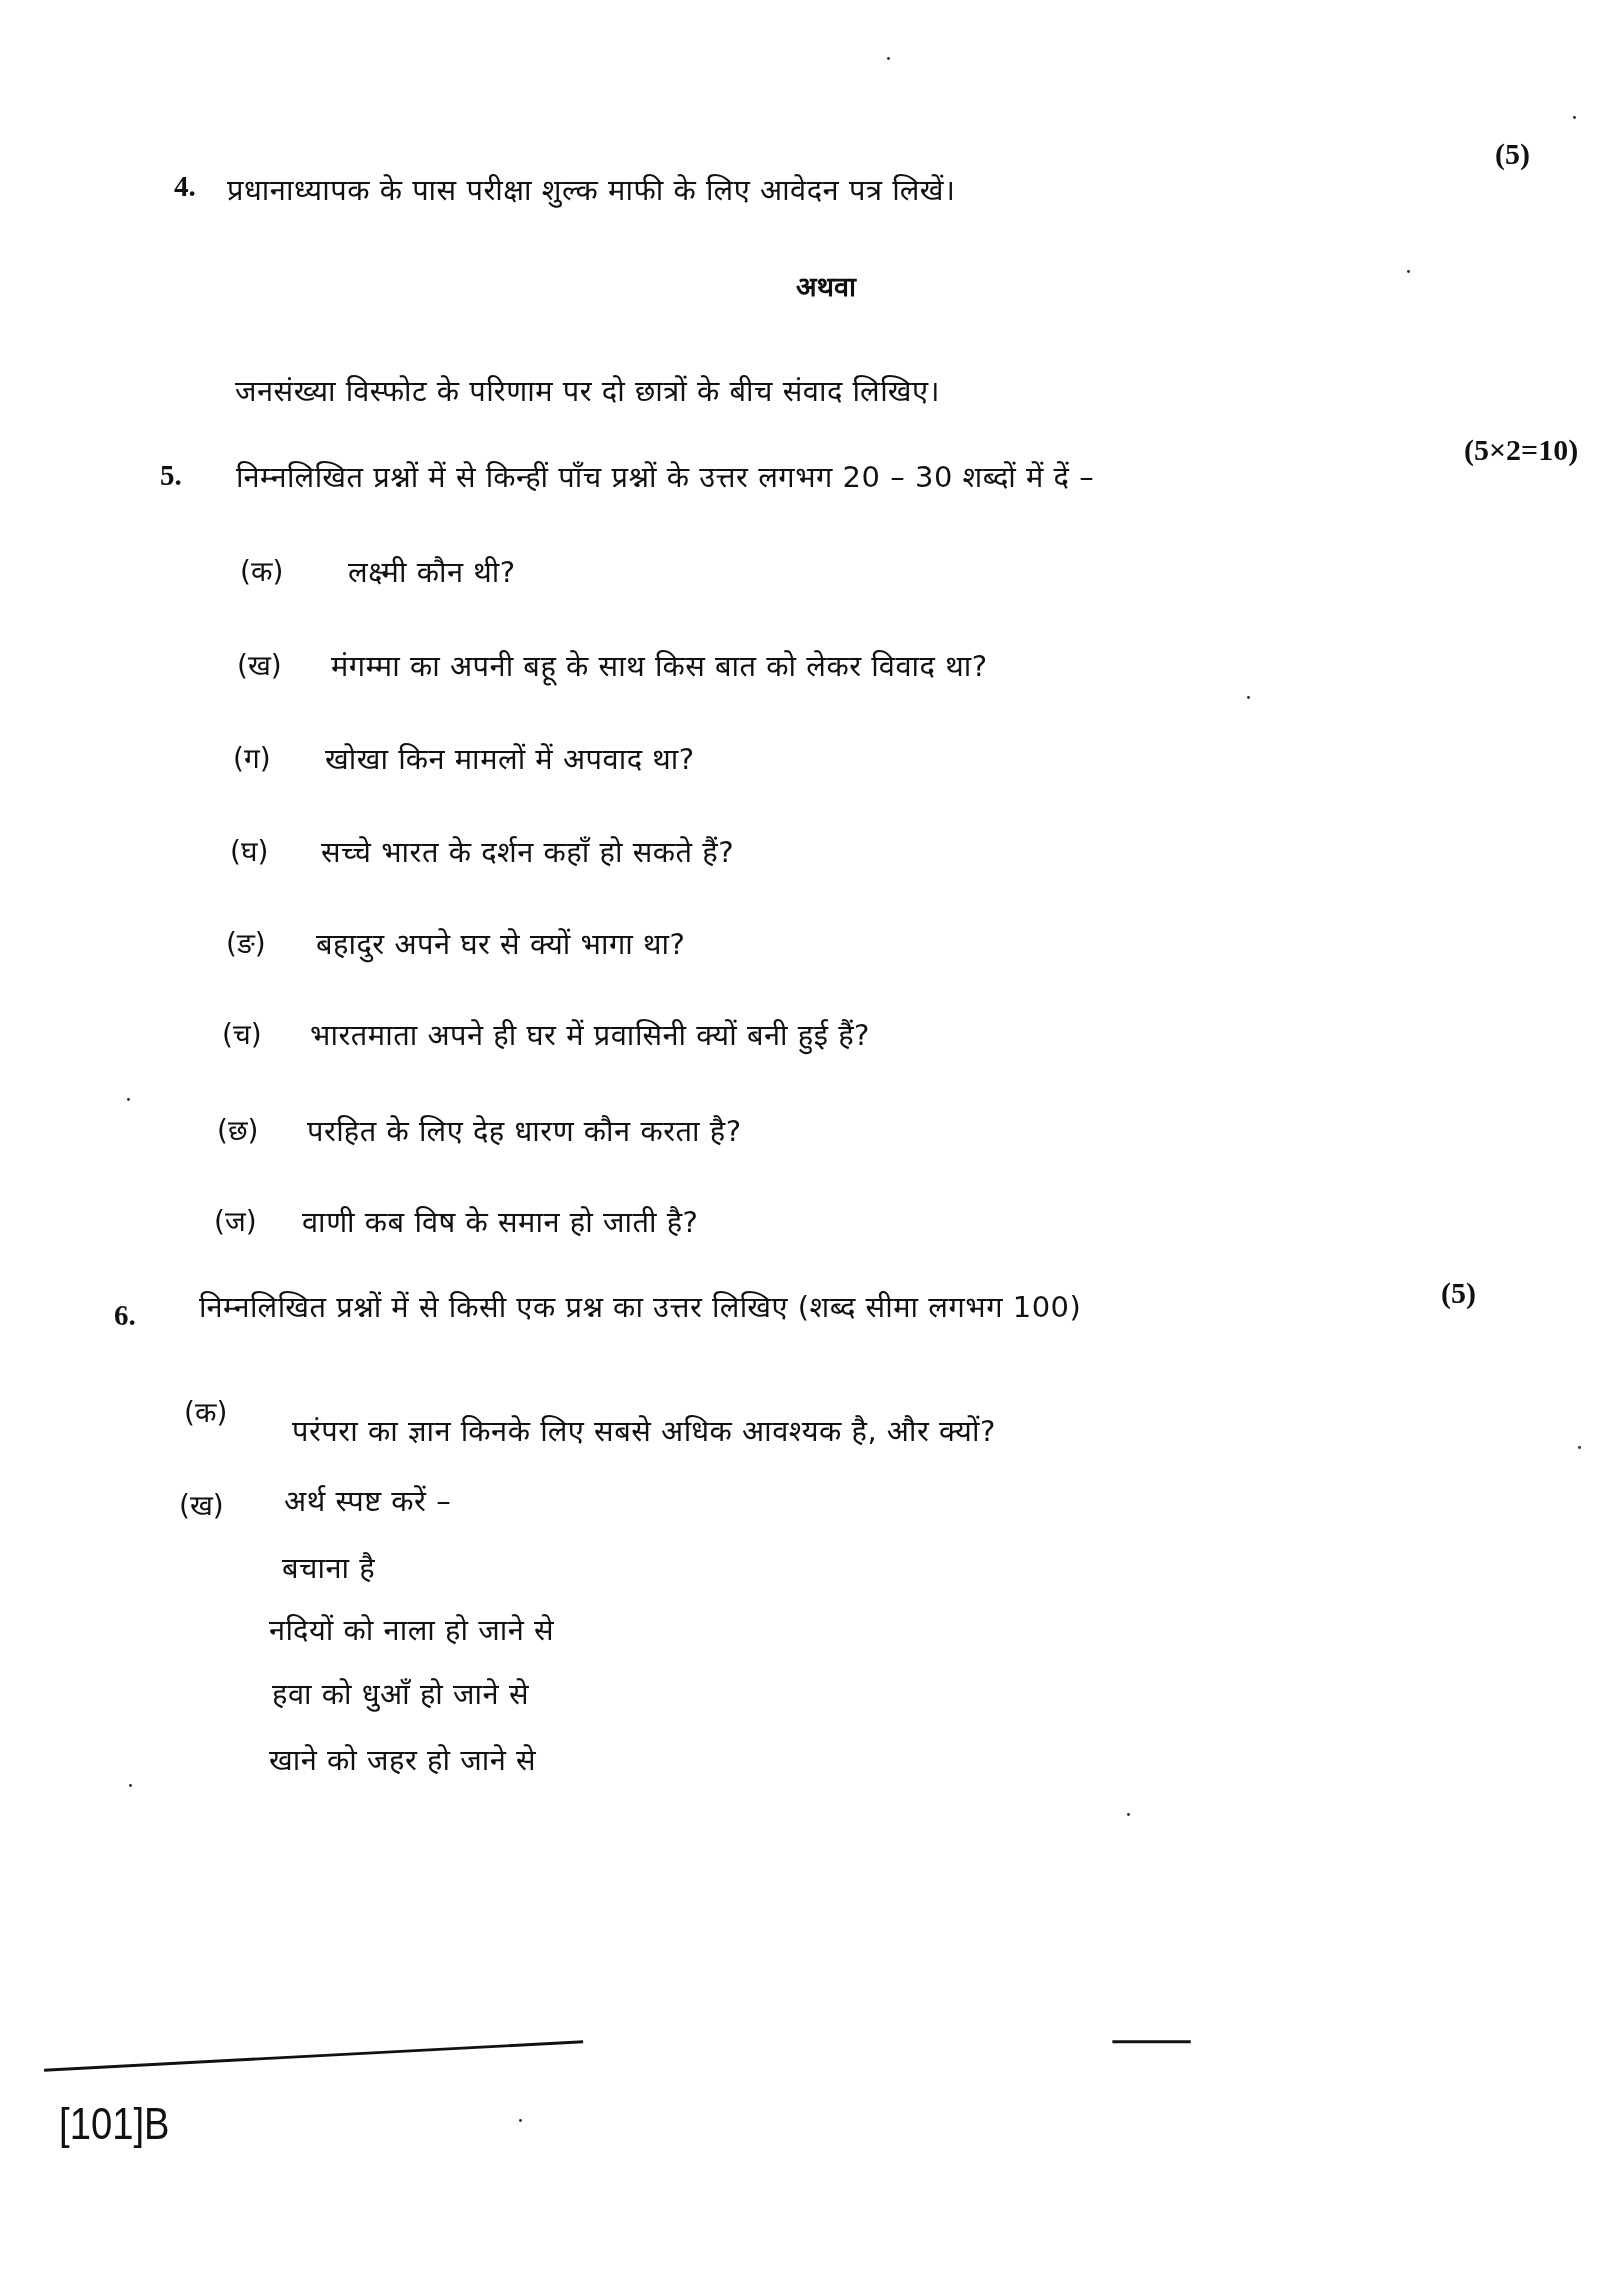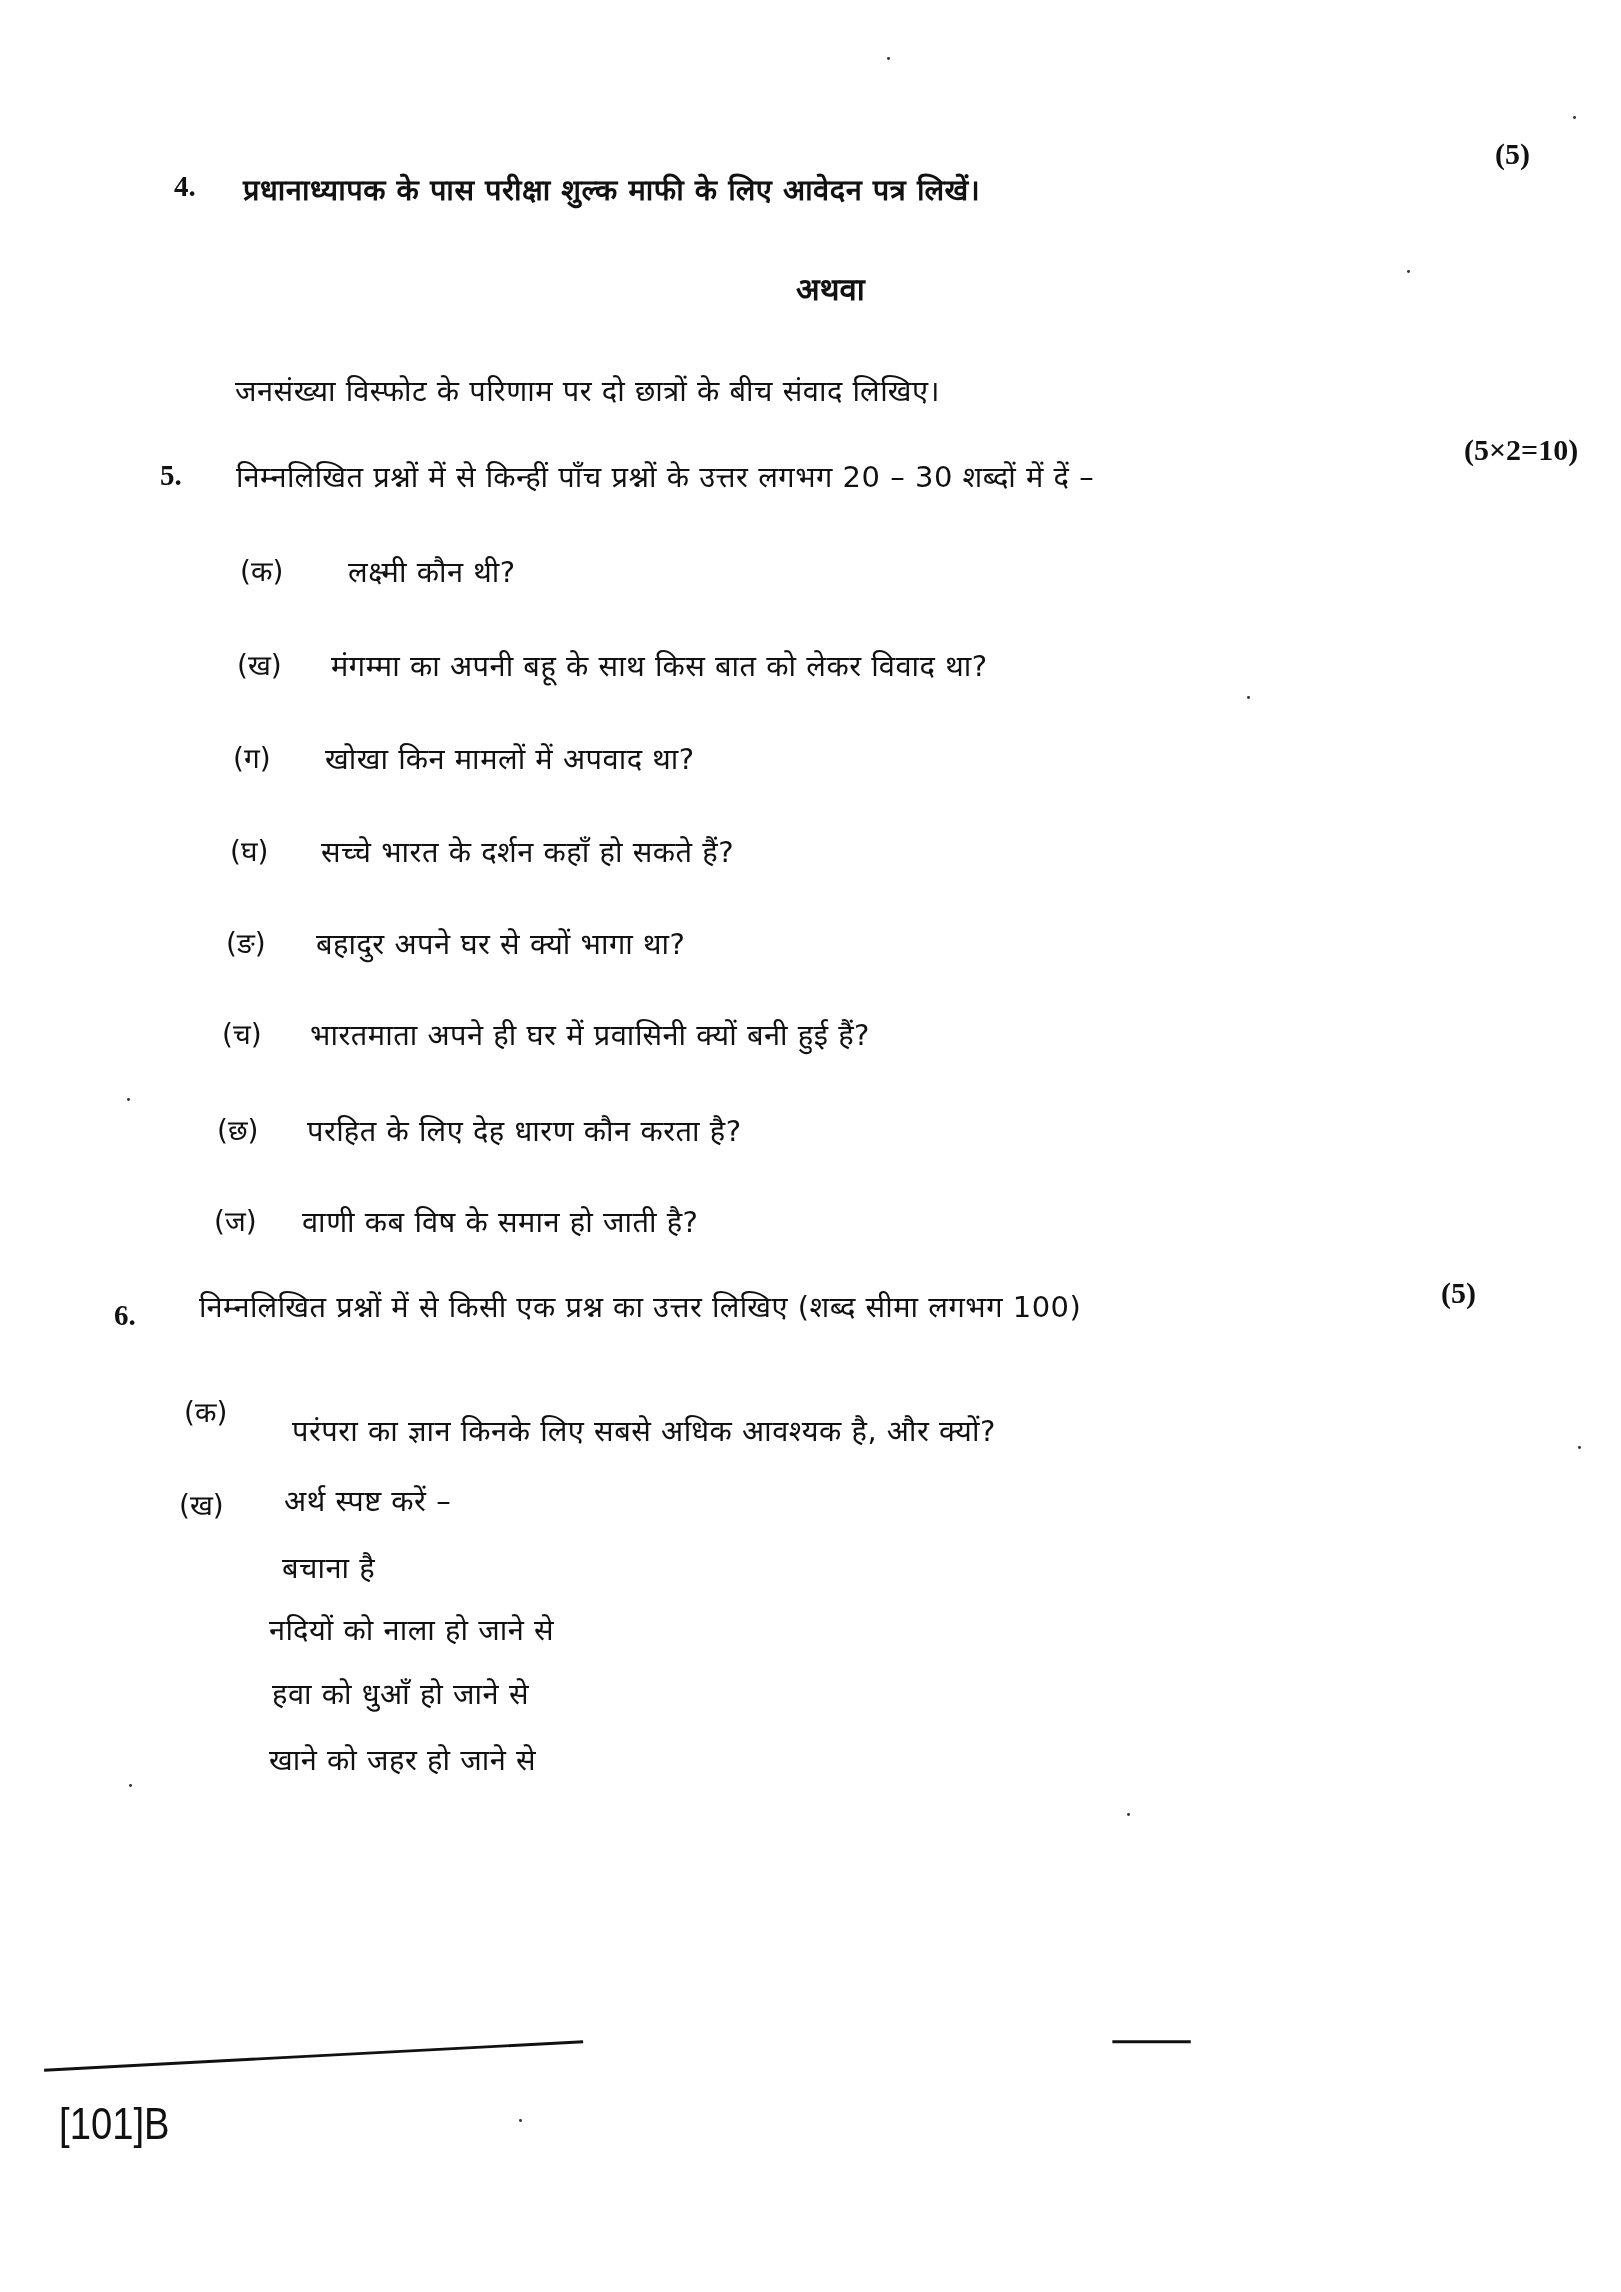--- a/index.html
+++ b/index.html
@@ -3,32 +3,32 @@
 <meta charset="utf-8">
 <style>
   html, body { margin:0; padding:0; background:#ffffff; }
   body { width:1621px; height:2293px; position:relative; overflow:hidden;
          font-family:"DejaVu Sans", "Liberation Sans", sans-serif; color:#111; }
   .abs { position:absolute; white-space:nowrap; }
   .q-num { font-family:"Liberation Serif", "DejaVu Serif", serif; font-weight:bold; font-size:29px; }
   .marks { font-family:"Liberation Serif", "DejaVu Serif", serif; font-weight:bold; font-size:30px; }
   .hi { font-size:29px; letter-spacing:0.5px; }
   .sub-label { font-size:28px; }
-  .center-heading { font-size:31px; font-weight:bold; }
+  .center-heading { font-size:27px; font-weight:bold; }
   .footer-code { font-family:"Liberation Sans", sans-serif; font-size:45px; transform:scaleX(0.85); transform-origin:left; }
   .speck { position:absolute; width:2.9px; height:2.9px; background:#333; border-radius:50%; }
   svg.lines { position:absolute; left:0; top:0; }
 </style>
 </head>
 <body>
 
 <div class="abs marks" style="left:1495px; top:137px;">(5)</div>
 
 <div class="abs q-num" style="left:174px; top:170px;">4.</div>
-<div class="abs hi" style="left:243px; top:169px;font-weight:bold;">प्रधानाध्यापक के पास परीक्षा शुल्क माफी के लिए आवेदन पत्र लिखें।</div>
+<div class="abs hi" style="left:227px; top:169px;">प्रधानाध्यापक के पास परीक्षा शुल्क माफी के लिए आवेदन पत्र लिखें।</div>
 
 <div class="abs center-heading" style="left:796px; top:267px;">अथवा</div>
 
 <div class="abs hi" style="left:235px; top:370px;">जनसंख्या विस्फोट के परिणाम पर दो छात्रों के बीच संवाद लिखिए।</div>
 
 <div class="abs marks" style="left:1434px; top:433px;margin-left:30px;">(5×2=10)</div>
 <div class="abs q-num" style="left:160px; top:459px;">5.</div>
 <div class="abs hi" style="left:236px; top:456px;">निम्नलिखित प्रश्नों में से किन्हीं पाँच प्रश्नों के उत्तर लगभग 20 – 30 शब्दों में दें –</div>
 
 <div>

